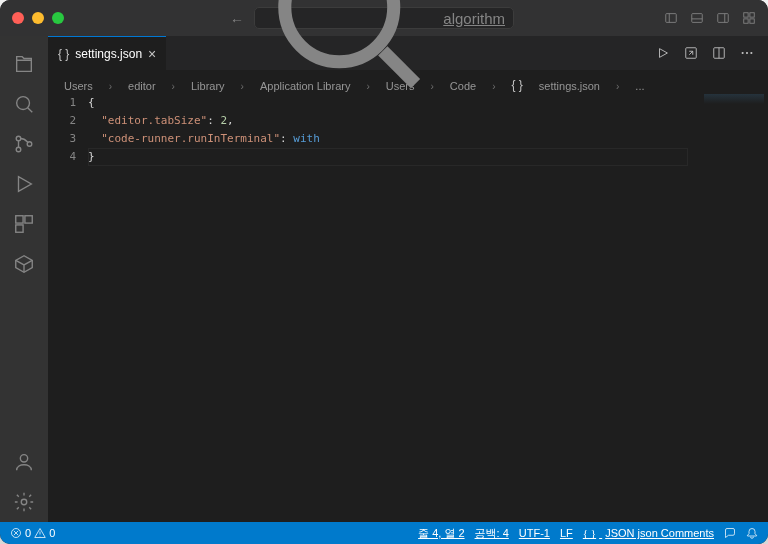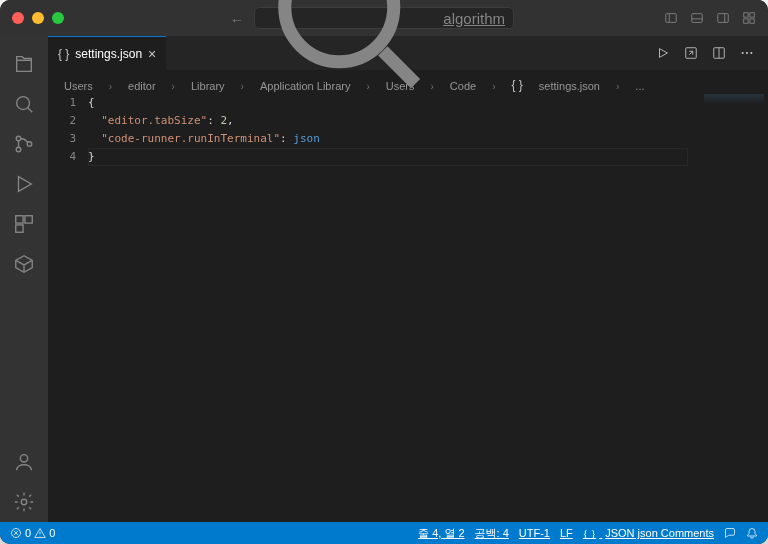--- a/index.html
+++ b/index.html
@@ -196,21 +196,21 @@
         <div class="hl-line"></div>
         <div class="gutter">
           <div>1</div>
           <div>2</div>
           <div>3</div>
           <div>4</div>
         </div>
         <div class="code">
           <div class="line"><span class="punct">{</span></div>
           <div class="line">  <span class="str">"editor.tabSize"</span><span class="punct">: </span><span class="num">2</span><span class="punct">,</span></div>
-          <div class="line">  <span class="str">"code-runner.runInTerminal"</span><span class="punct">: </span><span class="kw">json</span></div>
+          <div class="line">  <span class="str">"code-runner.runInTerminal"</span><span class="punct">: </span><span class="kw">with</span></div>
           <div class="line"><span class="punct">}</span></div>
         </div>
         <div class="minimap">
           <div class="minimap-blur"></div>
         </div>
       </div>
     </div>
   </div>
 
   <div class="statusbar">

